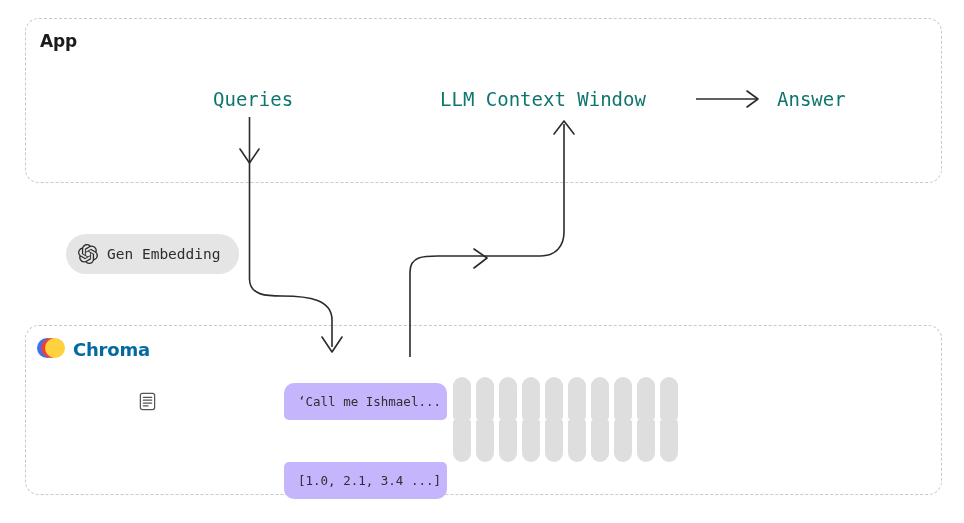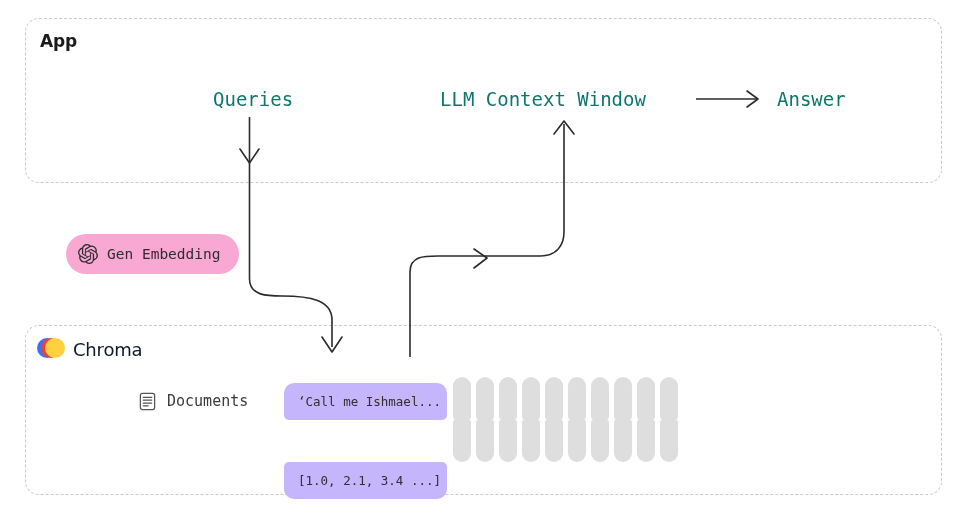--- a/index.html
+++ b/index.html
@@ -79,23 +79,23 @@
     width: 20px;
     height: 20px;
     border-radius: 50%;
     display: block;
   }
   #chroma-logo i.c-blue  { left: 0px;  background: #3a73f0; }
   #chroma-logo i.c-red   { left: 4px;  background: #ef4036; }
   #chroma-logo i.c-yellow{ left: 8px;  background: #ffd13f; }
   #chroma-name {
     font-family: "DejaVu Sans", "Liberation Sans", sans-serif;
-    font-weight: normal;
+    font-weight: bold;
     font-size: 18px;
-    color: #0f172a;
+    color: #0369a1;
     letter-spacing: -0.2px;
     white-space: nowrap;
   }
 
   
   .diagram-label {
     position: absolute;
     font-family: "DejaVu Sans Mono", "Liberation Mono", monospace;
     font-size: 19px;
     color: #0f766e;
@@ -106,21 +106,21 @@
   #label-llm     { left: 440px; top: 88px; }
   #label-answer  { left: 777px; top: 88px; }
 
   
   #gen-embedding-pill {
     position: absolute;
     left: 66px;
     top: 234px;
     height: 40px;
     padding: 0 18px 0 12px;
-    background: #f9a8d4;
+    background: #e5e5e5;
     border-radius: 20px;
     display: flex;
     align-items: center;
     gap: 9px;
     box-sizing: border-box;
   }
   #openai-icon {
     width: 20px;
     height: 20px;
     flex: 0 0 auto;
@@ -263,21 +263,20 @@
   </div>
 
   <div class="data-row" id="row-documents">
     <svg class="row-icon" viewBox="0 0 20 20">
       <rect x="2.5" y="1.5" width="15" height="17" rx="2.2" fill="none" stroke="#555" stroke-width="1.3"></rect>
       <line x1="5.6" y1="5.6" x2="14.4" y2="5.6" stroke="#555" stroke-width="1.3" stroke-linecap="round"></line>
       <line x1="5.6" y1="8.6" x2="14.4" y2="8.6" stroke="#555" stroke-width="1.3" stroke-linecap="round"></line>
       <line x1="5.6" y1="11.6" x2="14.4" y2="11.6" stroke="#555" stroke-width="1.3" stroke-linecap="round"></line>
       <line x1="5.6" y1="14.6" x2="10.6" y2="14.6" stroke="#555" stroke-width="1.3" stroke-linecap="round"></line>
     </svg>
-    <span class="row-label">Documents</span>
   </div>
 
 
   <div class="value-pill" id="pill-documents">
     <span class="value-text">‘Call me Ishmael...</span>
   </div>
 
   <div class="value-pill" id="pill-embeddings">
     <span class="value-text">[1.0, 2.1, 3.4 ...]</span>
   </div>

